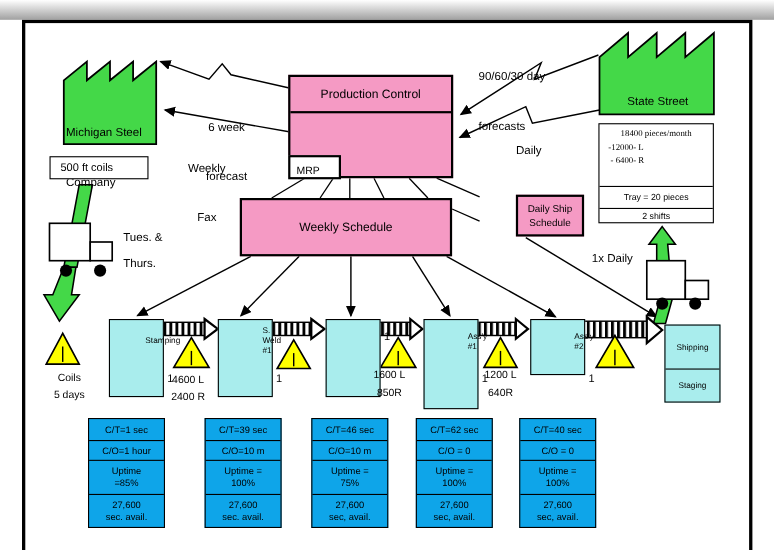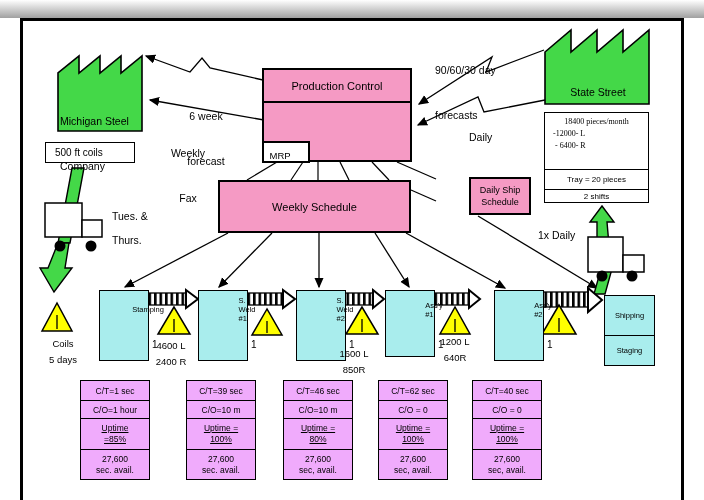--- a/index.html
+++ b/index.html
@@ -44,26 +44,26 @@
            padding:7px 7px 0 4px;font-size:10px;}
 
   .ship{background:#A9EDED;box-sizing:border-box;border:1.5px solid #000;display:flex;
         flex-direction:column;font-size:7.5px;}
   .ship .s1{height:39px;border-bottom:1.5px solid #000;display:flex;align-items:center;
             justify-content:center;}
   .ship .s2{flex:1;display:flex;align-items:center;justify-content:center;}
 
   .inv-lbl{font-size:9.5px;line-height:16px;text-align:center;width:48px;}
 
-  .dbox{width:70px;height:100px;background:#f0abfc;box-sizing:border-box;border:1.5px solid #000;
+  .dbox{width:70px;height:100px;background:#0ea5e9;box-sizing:border-box;border:1.5px solid #000;
         display:flex;flex-direction:column;font-size:8.5px;text-align:center;}
   .db-r1{height:19px;border-bottom:1.5px solid #000;display:flex;align-items:center;justify-content:center;}
   .db-r2{height:17px;border-bottom:1.5px solid #000;display:flex;align-items:center;justify-content:center;}
   .db-r3{height:30px;border-bottom:1.5px solid #000;display:flex;flex-direction:column;
-         align-items:center;justify-content:center;line-height:11px;text-decoration:underline;}
+         align-items:center;justify-content:center;line-height:11px;}
   .db-r4{flex:1;display:flex;flex-direction:column;align-items:center;justify-content:center;line-height:11px;}
 </style>
 </head>
 <body>
 
 <div class="screen">
   <div class="topbar"></div>
   <div class="slide"></div>
 
   <svg class="layer" width="704" height="500" viewBox="0 0 704 500">
@@ -252,60 +252,59 @@
     <div class="proc-name">S. Weld #1</div>
     <div class="proc-op">
       <svg width="22" height="17" viewBox="0 0 24 18">
         <path d="M4 2 C0 14,8 16.5,18 13" fill="none" stroke="#000" stroke-width="1.4"></path>
         <circle cx="12" cy="7.5" r="4.2" fill="none" stroke="#000" stroke-width="1.4"></circle>
       </svg>
       <span>1</span>
     </div>
   </div>
   <div class="abs proc" style="left:296px;top:290px;width:45px;height:71px">
-    <div class="proc-name">S. Weld #2</div>
-    <div class="proc-op">
-      <svg width="22" height="17" viewBox="0 0 24 18">
-        <path d="M4 2 C0 14,8 16.5,18 13" fill="none" stroke="#000" stroke-width="1.4"></path>
-        <circle cx="12" cy="7.5" r="4.2" fill="none" stroke="#000" stroke-width="1.4"></circle>
-      </svg>
-      <span>1</span>
-    </div>
-  </div>
-  <div class="abs proc" style="left:385px;top:290px;width:47px;height:67px">
+    <div class="proc-op">
+      <svg width="22" height="17" viewBox="0 0 24 18">
+        <path d="M4 2 C0 14,8 16.5,18 13" fill="none" stroke="#000" stroke-width="1.4"></path>
+        <circle cx="12" cy="7.5" r="4.2" fill="none" stroke="#000" stroke-width="1.4"></circle>
+      </svg>
+      <span>1</span>
+    </div>
+  </div>
+  <div class="abs proc" style="left:385px;top:290px;width:47px;height:82px">
     <div class="proc-name">Ass'y #1</div>
     <div class="proc-op">
       <svg width="22" height="17" viewBox="0 0 24 18">
         <path d="M4 2 C0 14,8 16.5,18 13" fill="none" stroke="#000" stroke-width="1.4"></path>
         <circle cx="12" cy="7.5" r="4.2" fill="none" stroke="#000" stroke-width="1.4"></circle>
       </svg>
       <span>1</span>
     </div>
   </div>
-  <div class="abs proc" style="left:494px;top:290px;width:45px;height:71px">
+  <div class="abs proc" style="left:482px;top:290px;width:45px;height:51px">
     <div class="proc-name">Ass'y #2</div>
     <div class="proc-op">
       <svg width="22" height="17" viewBox="0 0 24 18">
         <path d="M4 2 C0 14,8 16.5,18 13" fill="none" stroke="#000" stroke-width="1.4"></path>
         <circle cx="12" cy="7.5" r="4.2" fill="none" stroke="#000" stroke-width="1.4"></circle>
       </svg>
       <span>1</span>
     </div>
   </div>
 
   <div class="abs ship" style="left:604px;top:295px;width:51px;height:71px">
     <div class="s1">Shipping</div>
     <div class="s2">Staging</div>
   </div>
 
   <div class="abs inv-lbl" style="left:147px;top:338px">
     <div>4600 L</div>
     <div>2400 R</div>
   </div>
-  <div class="abs inv-lbl" style="left:330px;top:346px">
+  <div class="abs inv-lbl" style="left:330px;top:334px">
     <div>1600 L</div>
     <div>850R</div>
   </div>
   <div class="abs inv-lbl" style="left:431px;top:334px">
     <div>1200 L</div>
     <div>640R</div>
   </div>
 
   <div class="abs dbox" style="left:80px;top:380px">
     <div class="db-r1">C/T=1 sec</div>
@@ -329,21 +328,21 @@
     <div class="db-r4">
       <div>27,600</div>
       <div>sec. avail.</div>
     </div>
   </div>
   <div class="abs dbox" style="left:283px;top:380px">
     <div class="db-r1">C/T=46 sec</div>
     <div class="db-r2">C/O=10 m</div>
     <div class="db-r3">
       <div>Uptime =</div>
-      <div>80%</div>
+      <div>75%</div>
     </div>
     <div class="db-r4">
       <div>27,600</div>
       <div>sec, avail.</div>
     </div>
   </div>
   <div class="abs dbox" style="left:378px;top:380px">
     <div class="db-r1">C/T=62 sec</div>
     <div class="db-r2">C/O = 0</div>
     <div class="db-r3">

